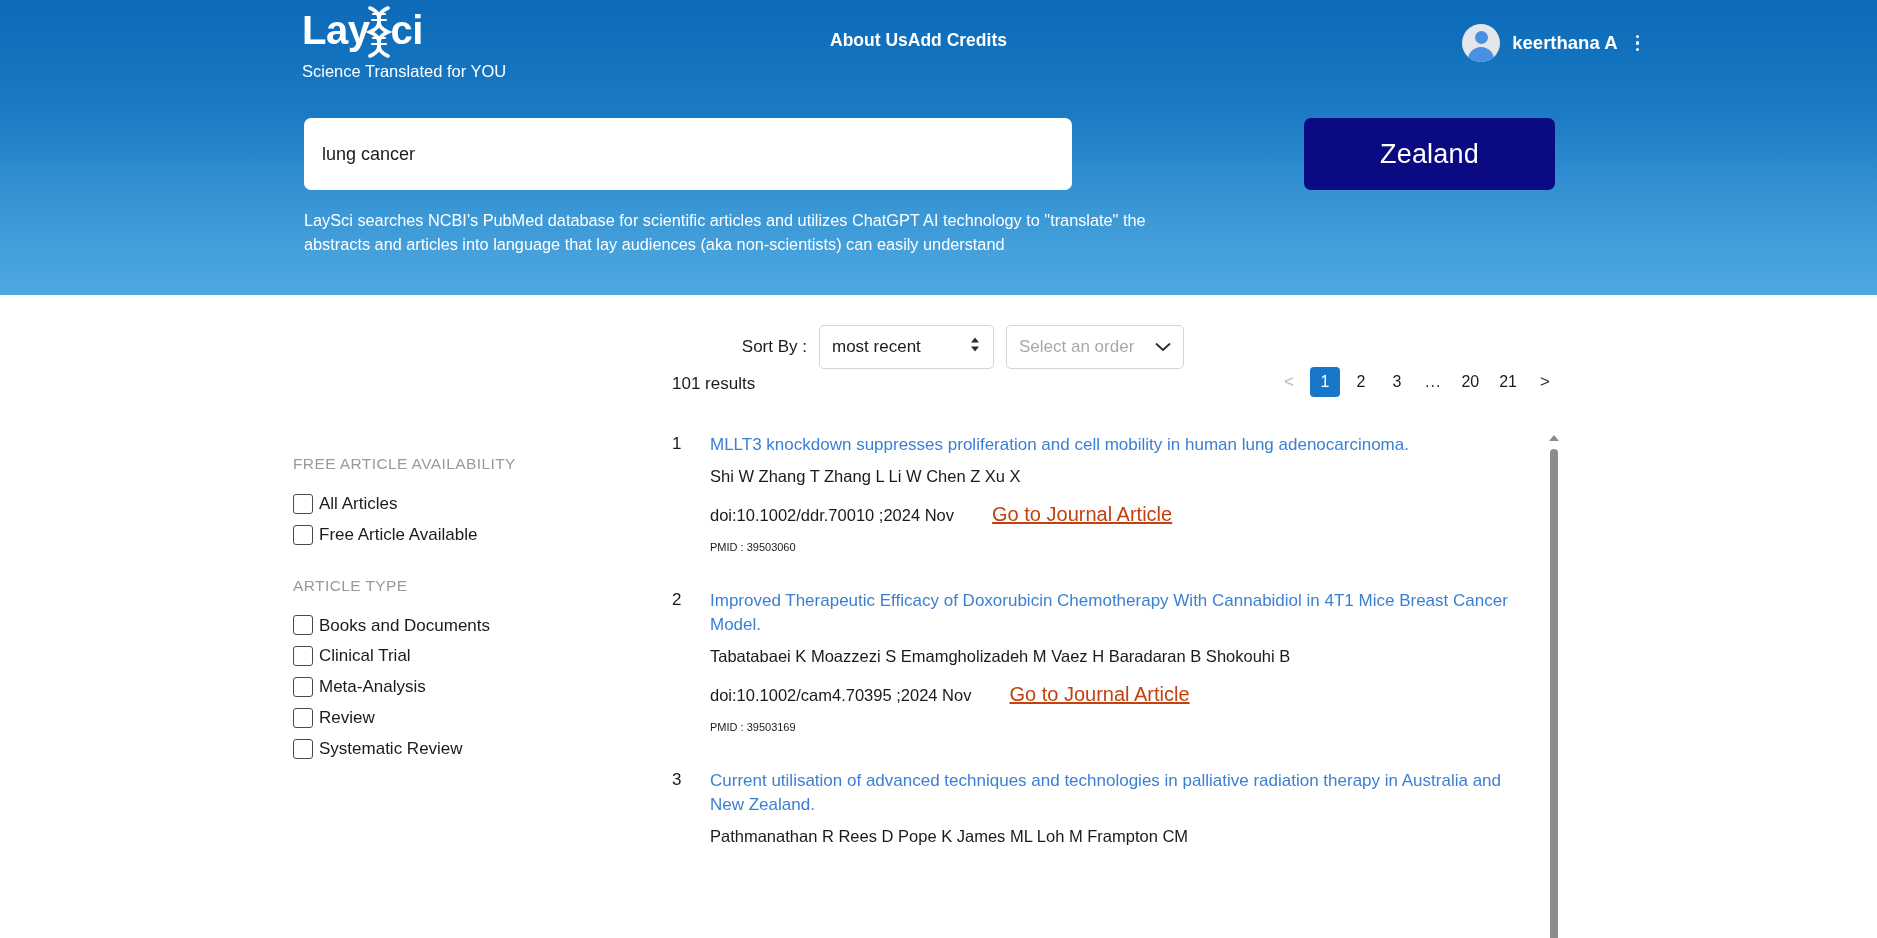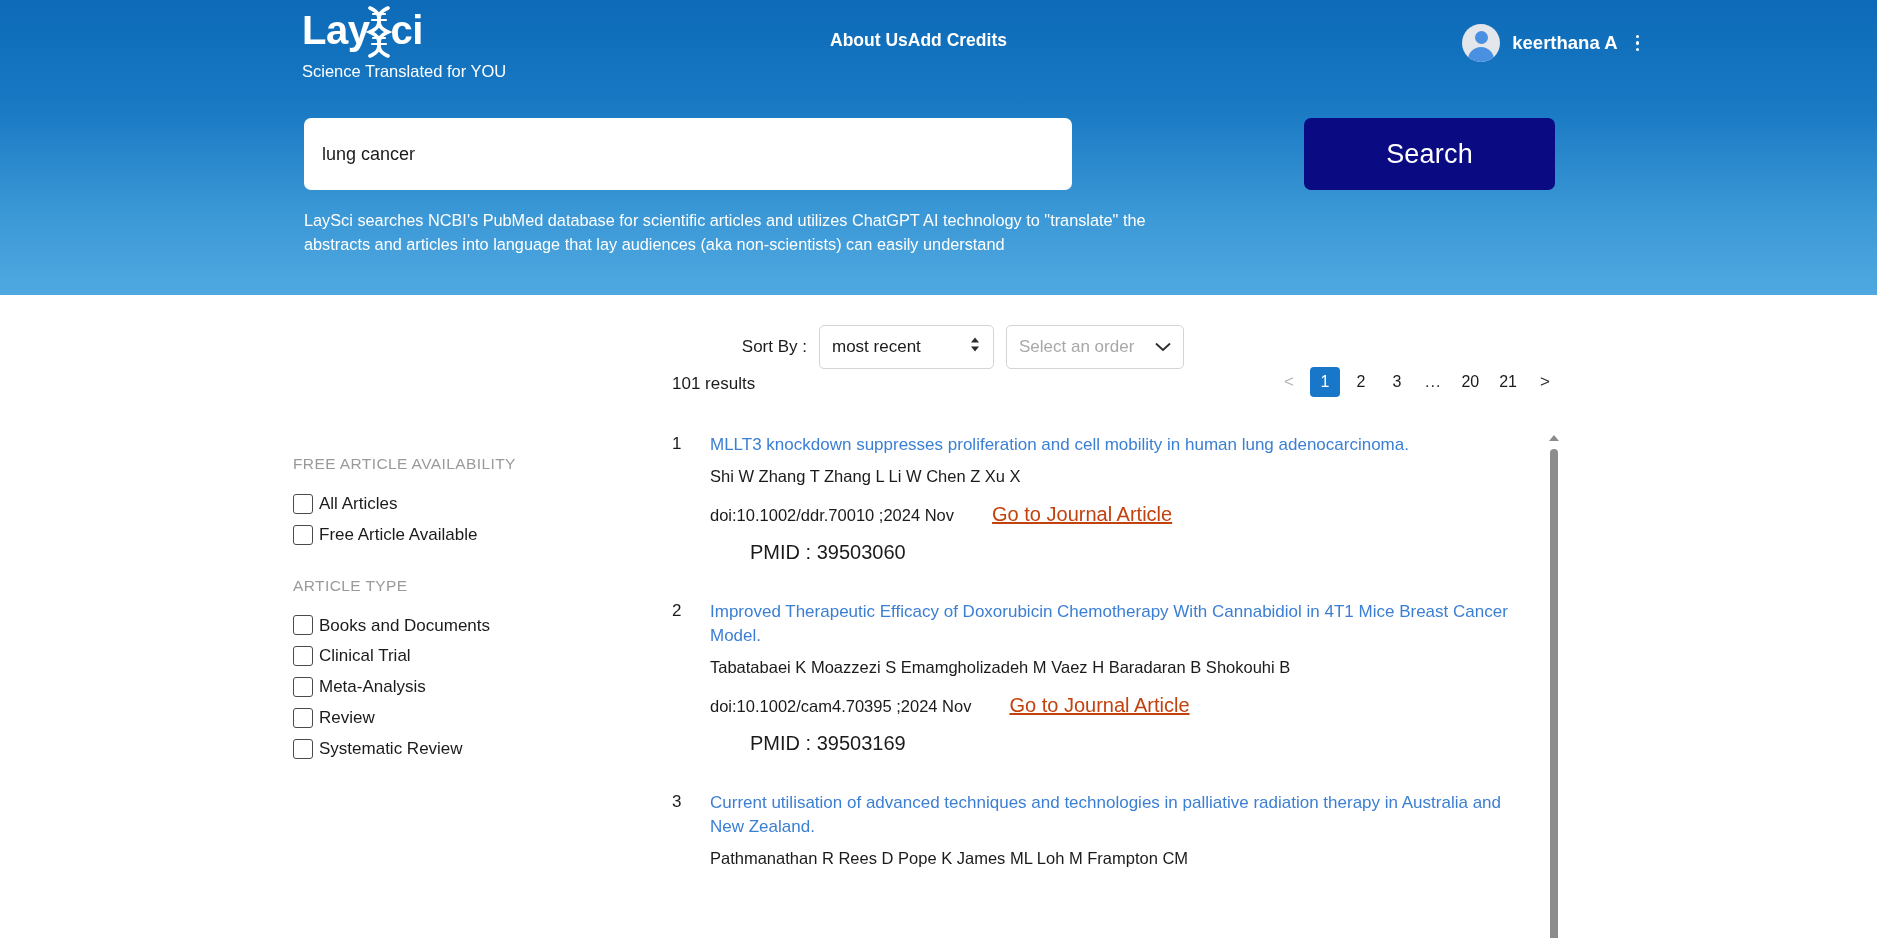--- a/index.html
+++ b/index.html
@@ -323,21 +323,21 @@
     gap: 38px;
     margin-bottom: 15px;
   }
   .r-doi { font-size: 16.5px; color: #1b1b1b; }
   .r-journal-link {
     font-size: 20px;
     color: #c2410c;
     text-decoration: underline;
     cursor: pointer;
   }
-  .r-pmid { font-size: 20px; color: #1b1b1b; margin-left: 40px; }
+  .r-pmid { font-size: 11px; color: #1b1b1b; }
 
   .scrollbar {
     position: absolute;
     right: 0; top: 0;
     width: 13px;
     height: 520px;
   }
   .sb-up {
     width: 0; height: 0;
     margin: 2px auto 0;
@@ -387,21 +387,21 @@
       <span class="kebab">
         <i></i>
           <i></i>
           <i></i>
       </span>
     </div>
   </div>
 
   <div class="search-row">
     <input class="search-input" type="text" value="lung cancer" style="">
-    <button class="search-btn">Search</button>
+    <button class="search-btn">Zealand</button>
   </div>
 
   <div class="blurb">LaySci searches NCBI's PubMed database for scientific articles and utilizes ChatGPT AI technology to "translate" the abstracts and articles into language that lay audiences (aka non-scientists) can easily understand</div>
 </div>
 
 <div class="sortbar">
   <span class="sort-label">Sort By :</span>
 
   <div class="select-box w1">
     <span>most recent</span>

